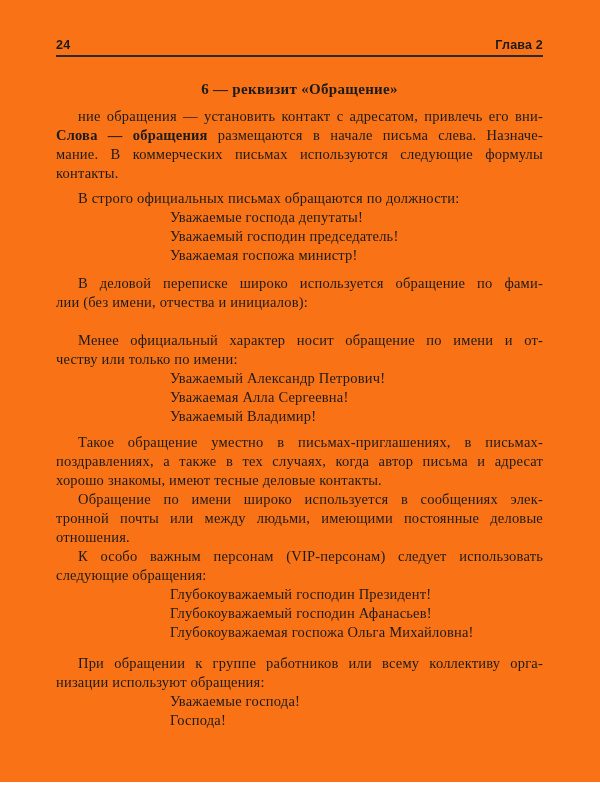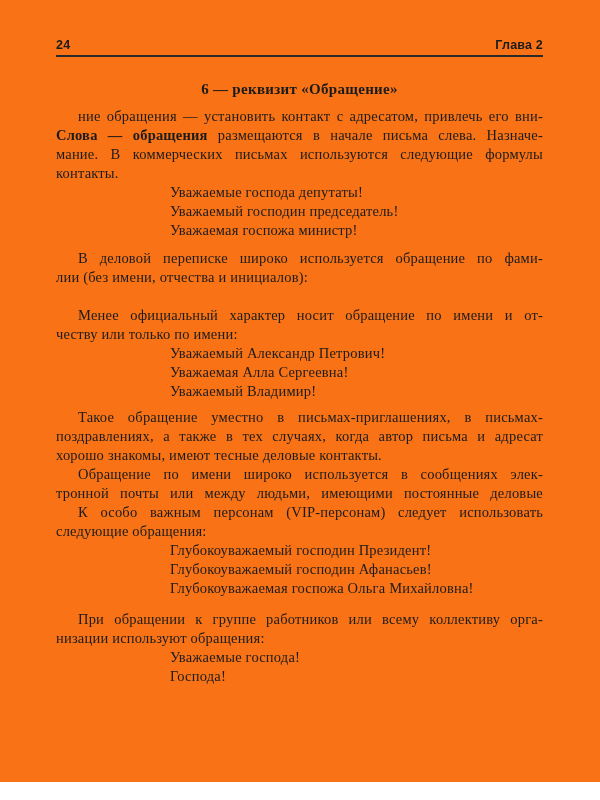--- a/index.html
+++ b/index.html
@@ -80,20 +80,23 @@
 
     <div class="body-text">
 
       <div class="para">
         <div class="line j">ние обращения — установить контакт с адресатом, привлечь его вни-</div>
       <div class="line j"><b>Слова — обращения</b><span> размещаются в начале письма слева. Назначе-</span></div>
           <div class="line j">мание. В коммерческих письмах используются следующие формулы</div>
           <div class="line">контакты.</div>
         </div>
 
+      <div class="para mt-a">
+          <div class="line">В строго официальных письмах обращаются по должности:</div>
+        </div>
       <div class="examples">
           <div class="line">Уважаемые господа депутаты!</div>
           <div class="line">Уважаемый господин председатель!</div>
           <div class="line">Уважаемая госпожа министр!</div>
         </div>
 
       <div class="para mt-b">
           <div class="line j">В деловой переписке широко используется обращение по фами-</div>
           <div class="line">лии (без имени, отчества и инициалов):</div>
         </div>
@@ -109,20 +112,21 @@
         </div>
 
       <div class="para mt-d">
           <div class="line j">Такое обращение уместно в письмах-приглашениях, в письмах-</div>
           <div class="line j">поздравлениях, а также в тех случаях, когда автор письма и адресат</div>
           <div class="line">хорошо знакомы, имеют тесные деловые контакты.</div>
         </div>
       <div class="para">
           <div class="line j">Обращение по имени широко используется в сообщениях элек-</div>
           <div class="line j">тронной почты или между людьми, имеющими постоянные деловые</div>
+          <div class="line">отношения.</div>
         </div>
 
       <div class="para">
           <div class="line j">К особо важным персонам (VIP-персонам) следует использовать</div>
           <div class="line">следующие обращения:</div>
         </div>
       <div class="examples">
           <div class="line">Глубокоуважаемый господин Президент!</div>
           <div class="line">Глубокоуважаемый господин Афанасьев!</div>
           <div class="line">Глубокоуважаемая госпожа Ольга Михайловна!</div>

